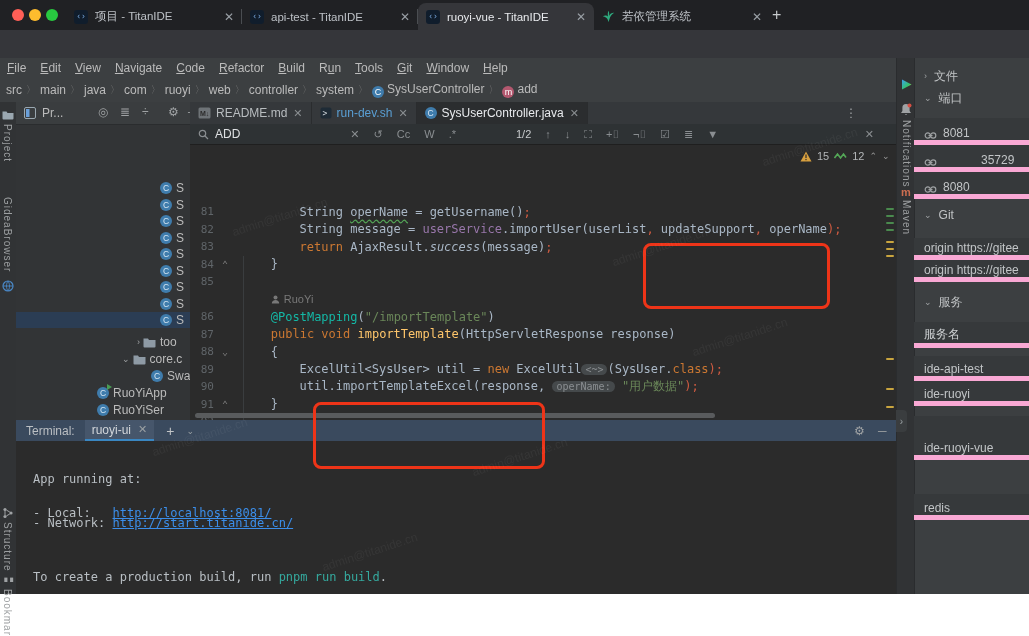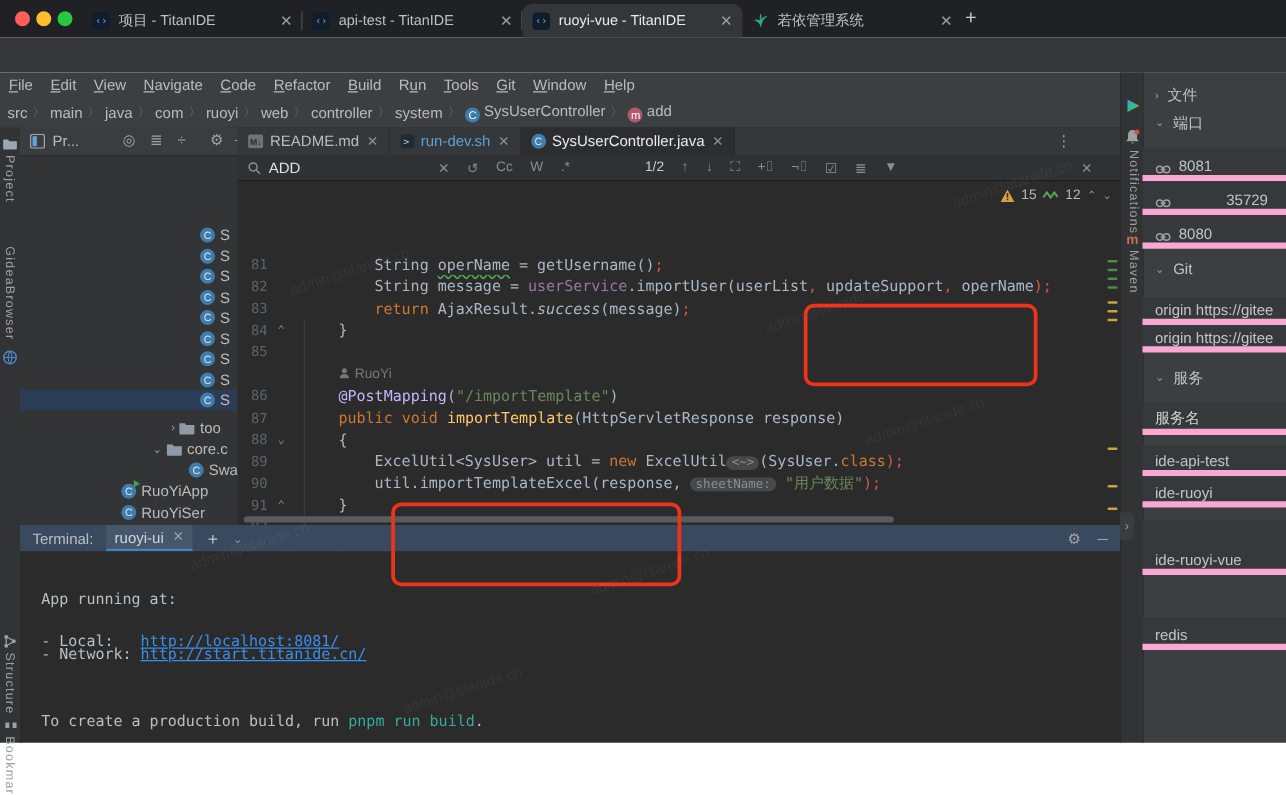--- a/index.html
+++ b/index.html
@@ -59,21 +59,21 @@
   .etab .x{color:#8a8e91;margin-left:6px;font-size:11px;}
   #searchbar{left:190px;top:66px;width:706px;height:20px;background:#2e3234;border-bottom:1px solid #1f1f1f;
     display:flex;align-items:center;color:#9aa0a3;font-size:11px;}
   #searchq{color:#dfe1e3;font-size:12px;margin-left:6px;}
   .sctl{margin-left:14px;color:#8a8e91;}
   #insp{left:800px;top:92px;display:flex;align-items:center;gap:5px;color:#b3b6b8;font-size:11px;}
   .codeline{position:absolute;left:0;width:706px;height:17.5px;display:flex;align-items:center;
     font-family:"DejaVu Sans Mono",monospace;font-size:12px;white-space:pre;}
   .lnum{width:24px;text-align:right;color:#5f6468;font-size:11px;flex:none;}
   .foldc{width:22px;flex:none;color:#808080;font-size:10px;text-align:center;}
-  .tk-p{color:#a9b7c6}.tk-k{color:#cc7832}.tk-s{color:#6a8759}.tk-an{color:#c4b5fd}
+  .tk-p{color:#a9b7c6}.tk-k{color:#cc7832}.tk-s{color:#6a8759}.tk-an{color:#14b8a6}
   .tk-d{color:#ffc66b}.tk-f{color:#9876aa}.tk-c{color:#629755;font-style:italic}
   .tk-o{color:#cf5b41}.tk-pi{color:#a9b7c6;font-style:italic}
   .tk-h,.tk-g{background:#45494b;color:#8a8e91;border-radius:6px;padding:0 4px;font-size:10px;}
   .tk-w{text-decoration:underline wavy #54a857;text-underline-offset:3px;}
   .hintrow{color:#787878;font-size:11px;font-family:"Liberation Sans",sans-serif;}
   .stripe-mark{position:absolute;width:8px;height:2px;border-radius:1px;}
   
   #termhead{left:16px;top:362px;width:880px;height:21px;background:#3a4a5e;display:flex;align-items:center;
     color:#bbbfc3;font-size:12px;}
   #termtab{background:#46566b;height:21px;display:flex;align-items:center;padding:0 7px;margin-left:10px;
@@ -511,21 +511,21 @@
         <div class="codeline" style="top: 197.5px; left: 190px;"><span class="lnum">84</span><span class="foldc">⌃</span><span style="padding-left: 34.8px;"><span class="tk-p">}</span></span></div>
         <div class="codeline" style="top: 215px; left: 190px;"><span class="lnum">85</span><span class="foldc"></span><span style="padding-left: 6px;"></span></div>
         <div class="codeline" style="top: 232.5px; left: 190px;"><span class="lnum"></span><span class="foldc"></span><span class="hintrow" style="padding-left: 34.8px;"><svg width="9" height="9" viewBox="0 0 9 9" style="display:inline;vertical-align:-1px;margin-right:4px">
               <circle cx="4.5" cy="2.6" r="2" fill="#787878"></circle>
               <path d="M0.8 8.5c0-2.2 1.6-3.4 3.7-3.4s3.7 1.2 3.7 3.4z" fill="#787878"></path>
             </svg><span>RuoYi</span></span></div>
         <div class="codeline" style="top: 250px; left: 190px;"><span class="lnum">86</span><span class="foldc"></span><span style="padding-left: 34.8px;"><span class="tk-an">@PostMapping</span><span class="tk-p">(</span><span class="tk-s">"/importTemplate"</span><span class="tk-p">)</span></span></div>
         <div class="codeline" style="top: 267.5px; left: 190px;"><span class="lnum">87</span><span class="foldc"></span><span style="padding-left: 34.8px;"><span class="tk-k">public void </span><span class="tk-d">importTemplate</span><span class="tk-p">(HttpServletResponse response)</span></span></div>
         <div class="codeline" style="top: 285px; left: 190px;"><span class="lnum">88</span><span class="foldc">⌄</span><span style="padding-left: 34.8px;"><span class="tk-p">{</span></span></div>
         <div class="codeline" style="top: 302.5px; left: 190px;"><span class="lnum">89</span><span class="foldc"></span><span style="padding-left: 63.6px;"><span class="tk-p">ExcelUtil&lt;SysUser&gt; util = </span><span class="tk-k">new</span><span class="tk-p"> ExcelUtil</span><span class="tk-g">&lt;~&gt;</span><span class="tk-p">(SysUser.</span><span class="tk-k">class</span><span class="tk-o">);</span></span></div>
-        <div class="codeline" style="top: 320px; left: 190px;"><span class="lnum">90</span><span class="foldc"></span><span style="padding-left: 63.6px;"><span class="tk-p">util.importTemplateExcel(response, </span><span class="tk-h">sheetName:</span><span class="tk-s"> "用户数据"</span><span class="tk-o">);</span></span></div>
+        <div class="codeline" style="top: 320px; left: 190px;"><span class="lnum">90</span><span class="foldc"></span><span style="padding-left: 63.6px;"><span class="tk-p">util.importTemplateExcel(response, </span><span class="tk-h">operName:</span><span class="tk-s"> "用户数据"</span><span class="tk-o">);</span></span></div>
         <div class="codeline" style="top: 337.5px; left: 190px;"><span class="lnum">91</span><span class="foldc">⌃</span><span style="padding-left: 34.8px;"><span class="tk-p">}</span></span></div>
         <div class="codeline" style="top: 355px; left: 190px;"><span class="lnum">92</span><span class="foldc"></span><span style="padding-left: 6px;"></span></div>
         <div class="codeline" style="top: 372.5px; left: 190px;"><span class="lnum">93</span><span class="foldc">≣ ⌄</span><span style="padding-left: 34.8px;"><span class="tk-c">/**</span></span></div>
         <div class="codeline" style="top: 390px; left: 190px;"><span class="lnum">94</span><span class="foldc"></span><span style="padding-left: 42px;"><span class="tk-c">* 根据用户编号获取详细信息</span></span></div>
         <div class="codeline" style="top: 407.5px; left: 190px;"><span class="lnum">95</span><span class="foldc">⌃</span><span style="padding-left: 42px;"><span class="tk-c">*/</span></span></div>
       </div>
     <div id="stripemarks">
         <div class="stripe-mark" style="left: 886px; top: 150px; background: rgb(74, 138, 78);"></div>
         <div class="stripe-mark" style="left: 886px; top: 157px; background: rgb(74, 138, 78);"></div>
         <div class="stripe-mark" style="left: 886px; top: 164px; background: rgb(74, 138, 78);"></div>

